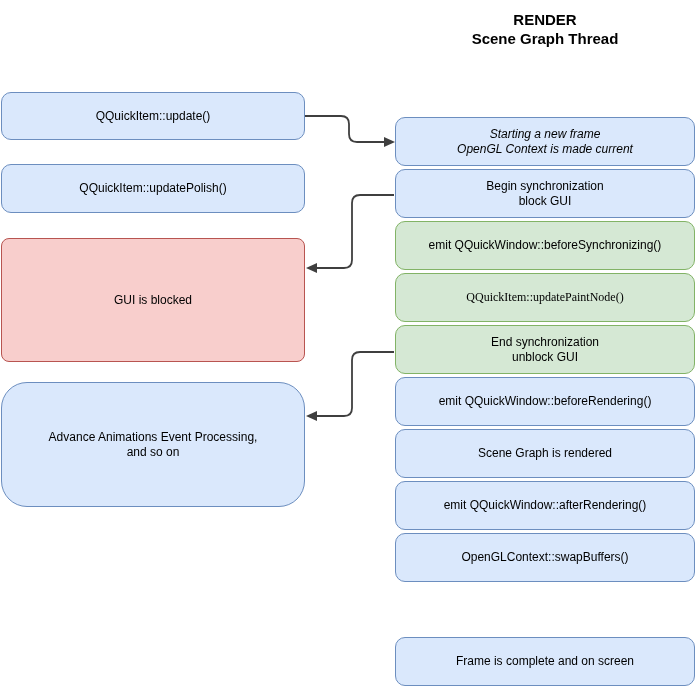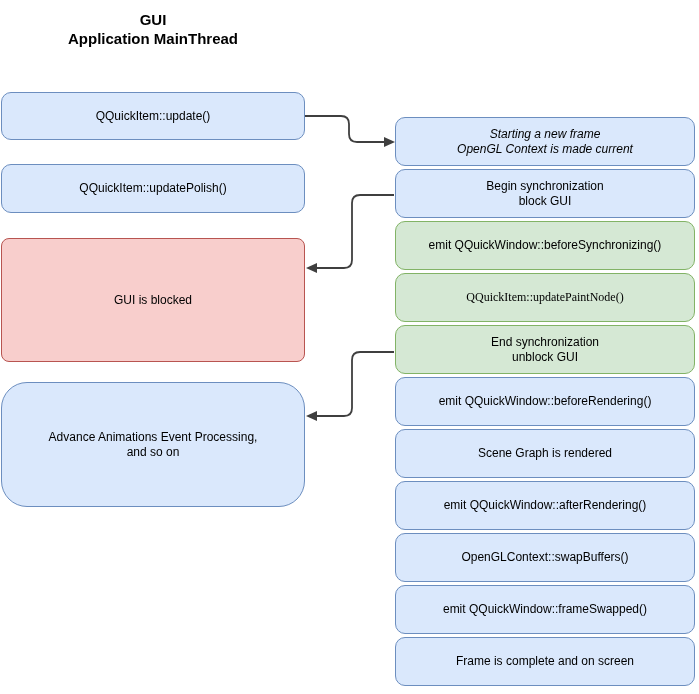--- a/index.html
+++ b/index.html
@@ -75,37 +75,36 @@
 
   <svg class="arrows">
     <path d="M305 116 H341 Q349 116 349 124 V134 Q349 142 357 142 H384"></path>
     <polygon points="384,137 395,142 384,147"></polygon>
     <path d="M394 195 H360 Q352 195 352 203 V260 Q352 268 344 268 H317"></path>
     <polygon points="317,263 306,268 317,273"></polygon>
     <path d="M394 352 H360 Q352 352 352 360 V408 Q352 416 344 416 H317"></path>
     <polygon points="317,411 306,416 317,421"></polygon>
   </svg>
 
-  <div class="col-header left">GUI
-Application MainThread</div>
+  <div class="col-header right">RENDER
+Scene Graph Thread</div>
 
   <div class="node blue lbox lbox0">QQuickItem::update()</div>
   <div class="node blue lbox lbox1">QQuickItem::updatePolish()</div>
   <div class="node red lbox lbox2">GUI is blocked</div>
   <div class="node blue lbox lbox3">Advance Animations Event Processing,
 and so on</div>
 
   <div class="node blue rbox rbox0">Starting a new frame
 OpenGL Context is made current</div>
   <div class="node blue rbox rbox1">Begin synchronization
 block GUI</div>
   <div class="node green rbox rbox2">emit QQuickWindow::beforeSynchronizing()</div>
   <div class="node green rbox rbox3">QQuickItem::updatePaintNode()</div>
   <div class="node green rbox rbox4">End synchronization
 unblock GUI</div>
   <div class="node blue rbox rbox5">emit QQuickWindow::beforeRendering()</div>
   <div class="node blue rbox rbox6">Scene Graph is rendered</div>
   <div class="node blue rbox rbox7">emit QQuickWindow::afterRendering()</div>
   <div class="node blue rbox rbox8">OpenGLContext::swapBuffers()</div>
-  <div class="node blue rbox rbox9">emit QQuickWindow::frameSwapped()</div>
   <div class="node blue rbox rbox10">Frame is complete and on screen</div>
 
 </div>
 
 </body></html>

